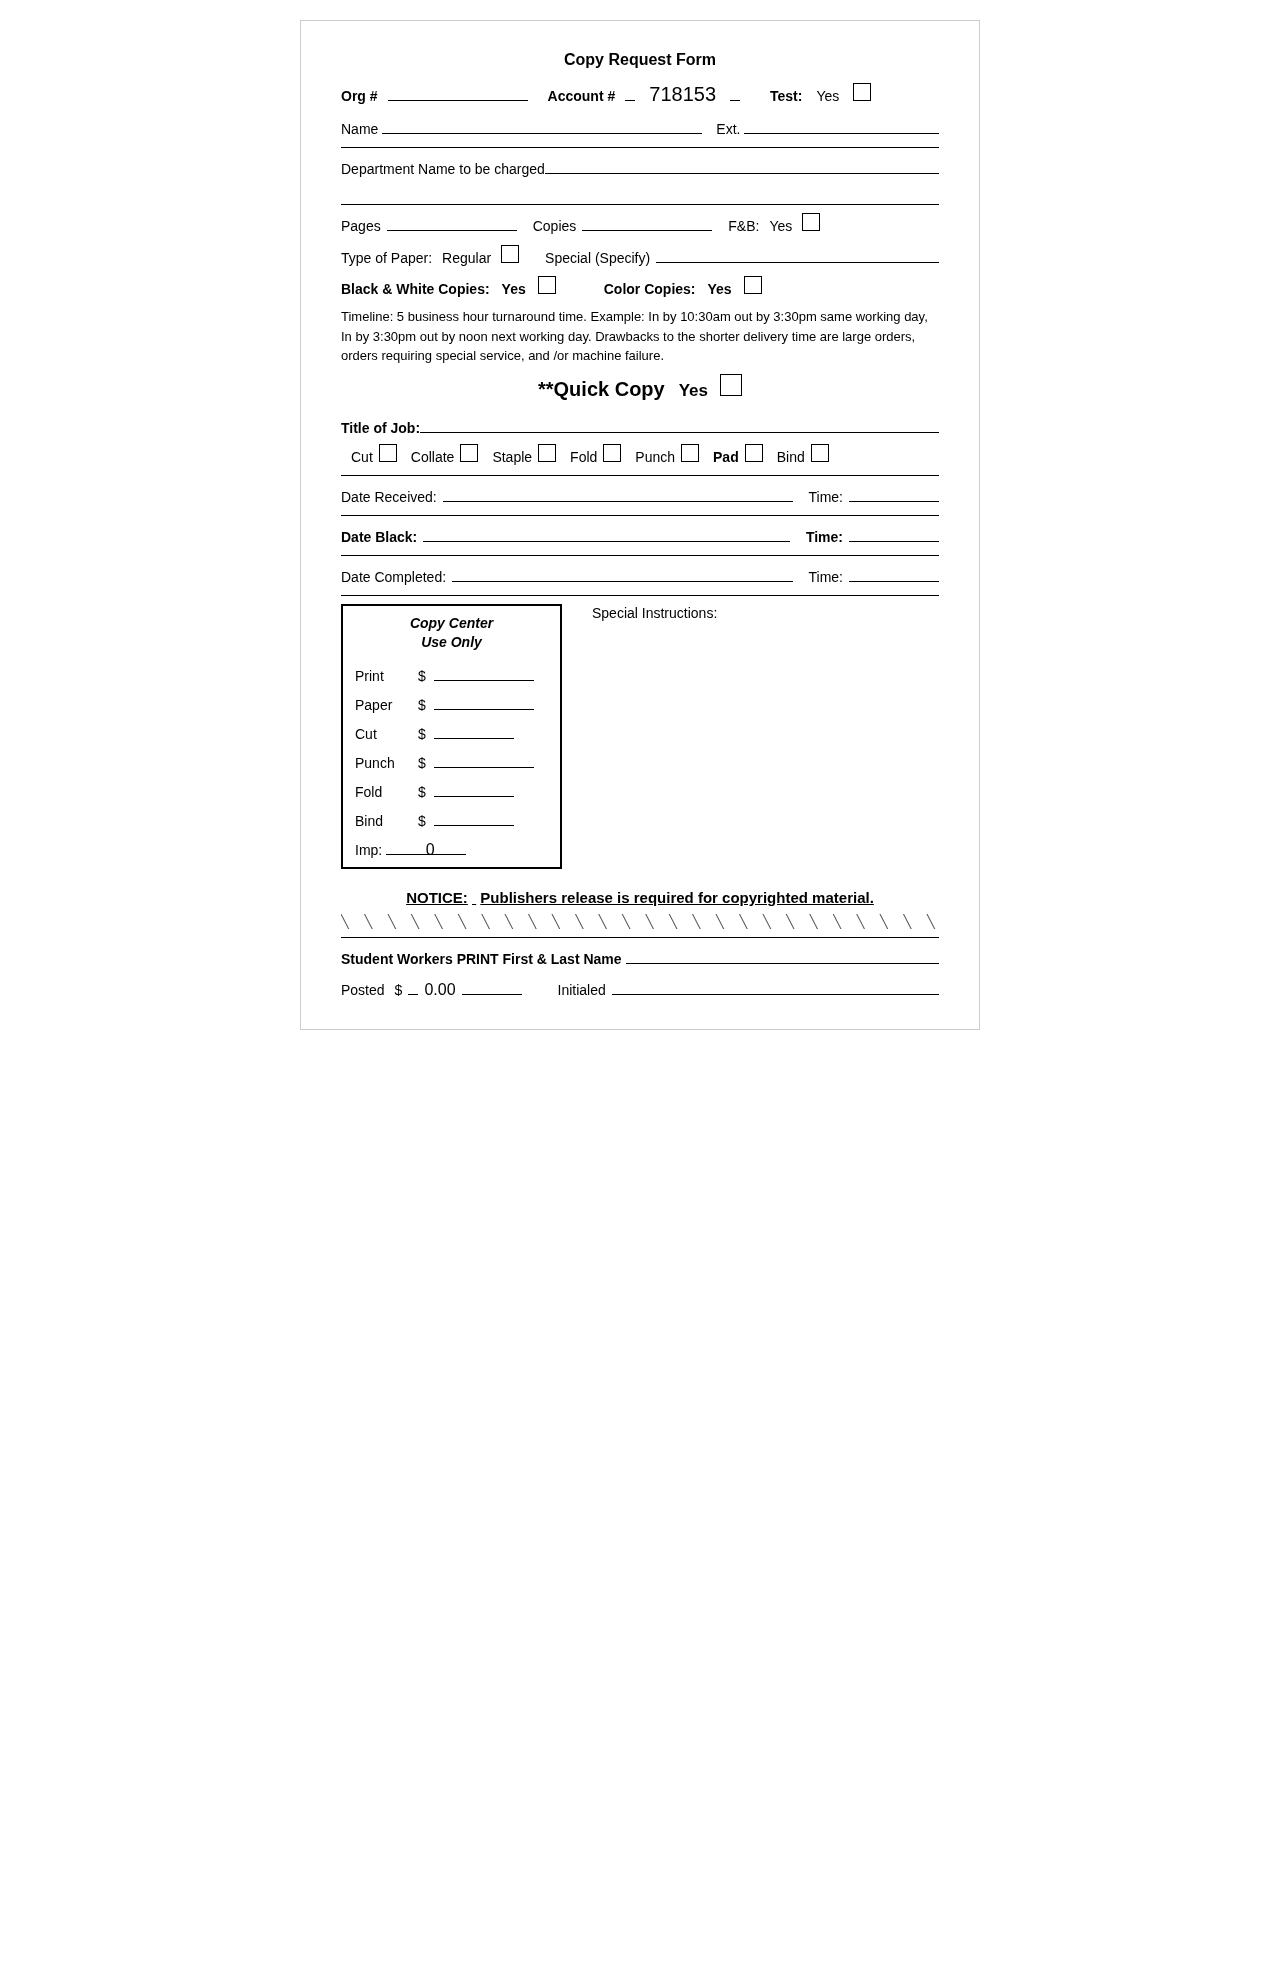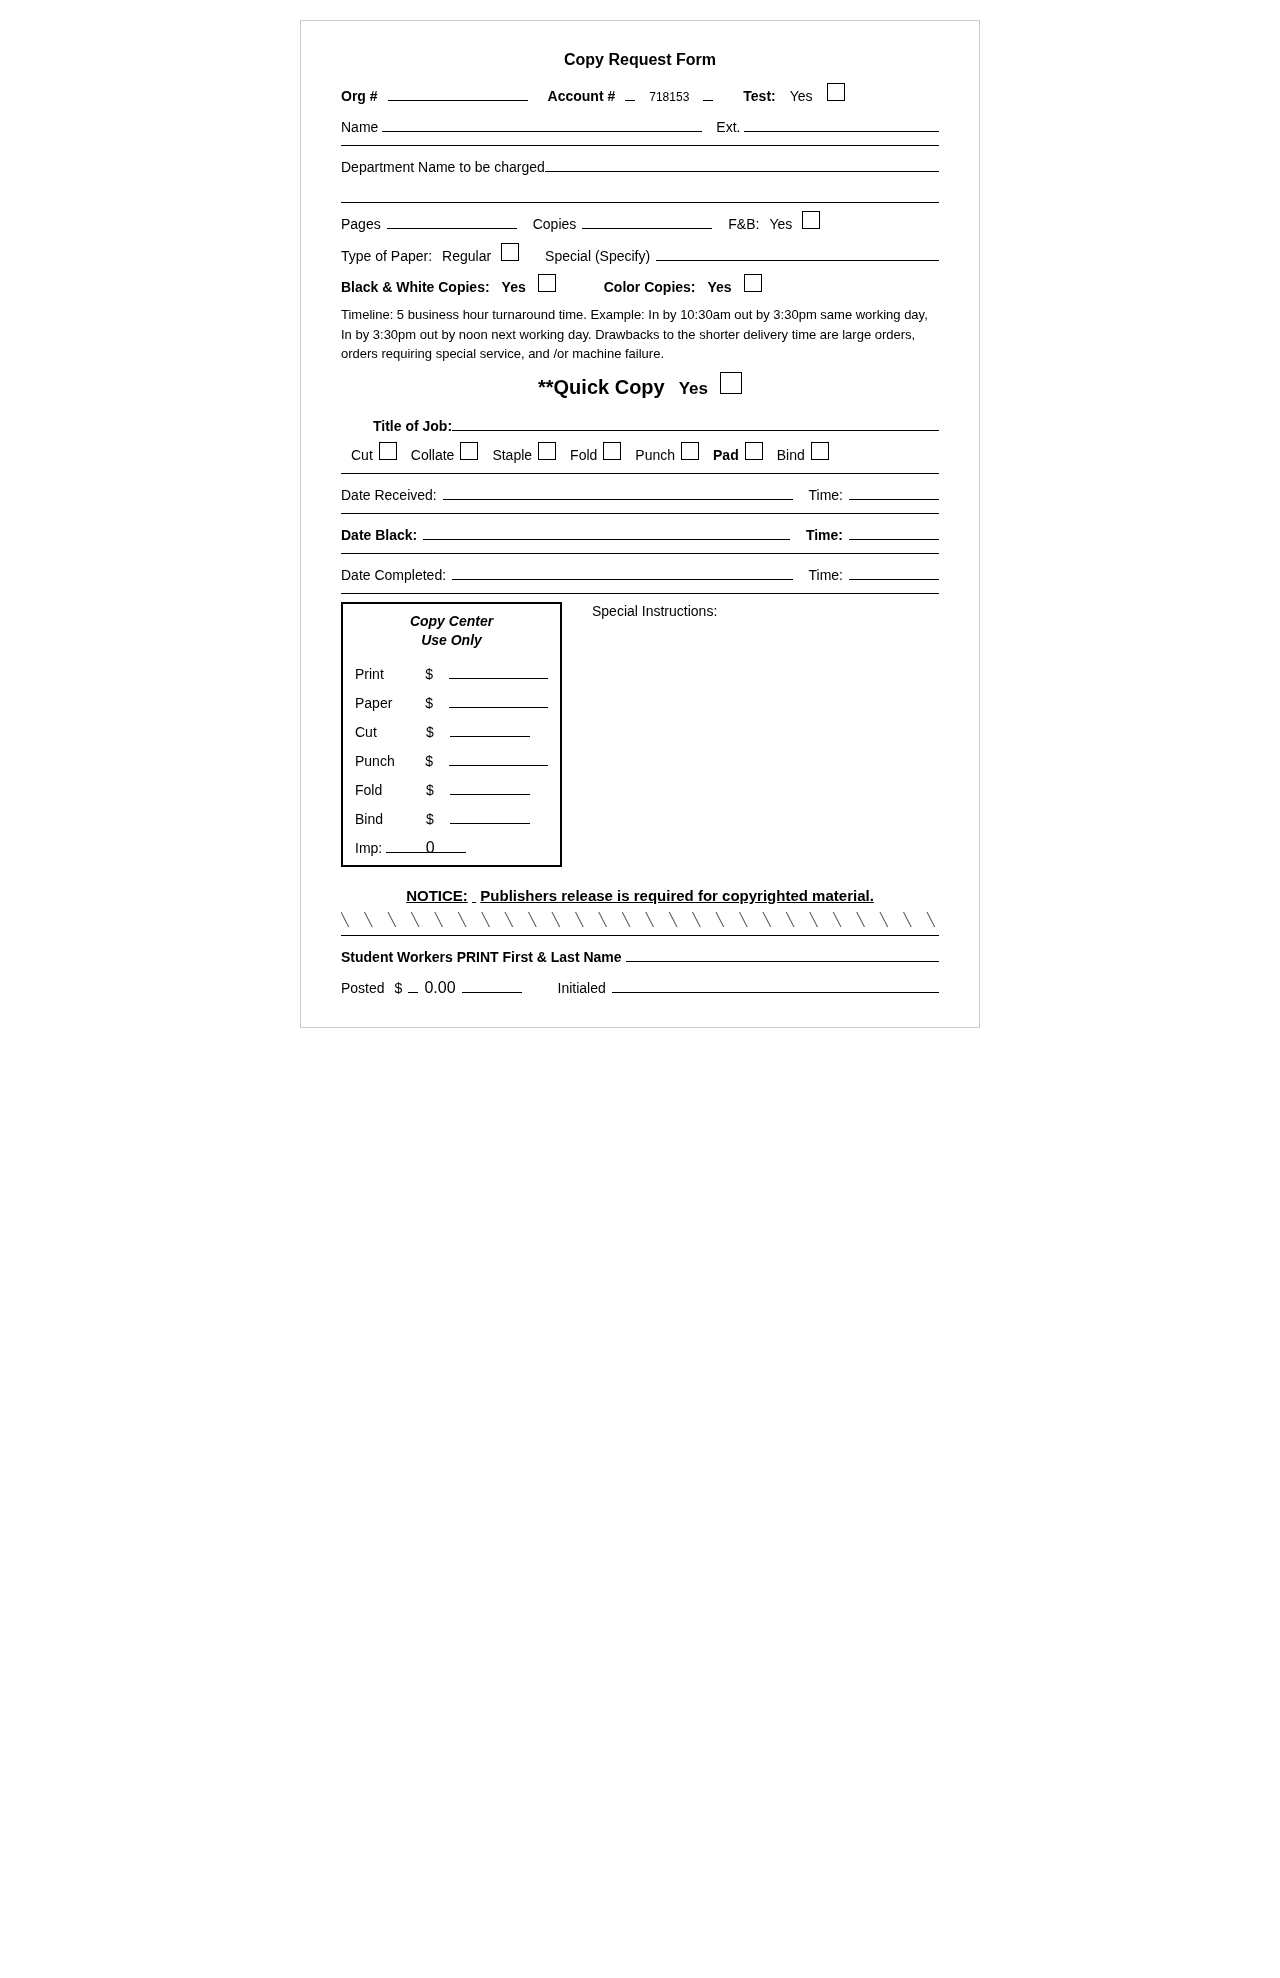--- a/index.html
+++ b/index.html
@@ -68,21 +68,21 @@
 
     
     .org-row {
       display: flex;
       align-items: baseline;
       margin-bottom: 10px;
       gap: 10px;
     }
 
     .account-val {
-      font-size: 12px;
+      font-size: 20px;
       font-weight: normal;
       margin: 0 4px;
     }
 
     .name-row {
       display: flex;
       align-items: baseline;
       margin-bottom: 10px;
       gap: 4px;
     }
@@ -125,21 +125,20 @@
       align-items: baseline;
       justify-content: center;
       gap: 8px;
       margin-bottom: 14px;
     }
 
     .title-job-row {
       display: flex;
       align-items: baseline;
       margin-bottom: 8px;
-      margin-left: 32px;
     }
 
     .finishing-row {
       display: flex;
       align-items: baseline;
       margin-bottom: 10px;
       gap: 8px;
       padding-left: 10px;
     }
 
@@ -171,21 +170,21 @@
       font-size: 14px;
       text-align: center;
       line-height: 1.4;
       margin-bottom: 10px;
     }
 
     .cost-row {
       display: flex;
       align-items: baseline;
       margin-bottom: 8px;
-      gap: 16px;
+      gap: 8px;
     }
 
     .cost-label {
       font-size: 14px;
       width: 55px;
     }
 
     .cost-underline {
       border-bottom: 1px solid #000;
       width: 100px;

